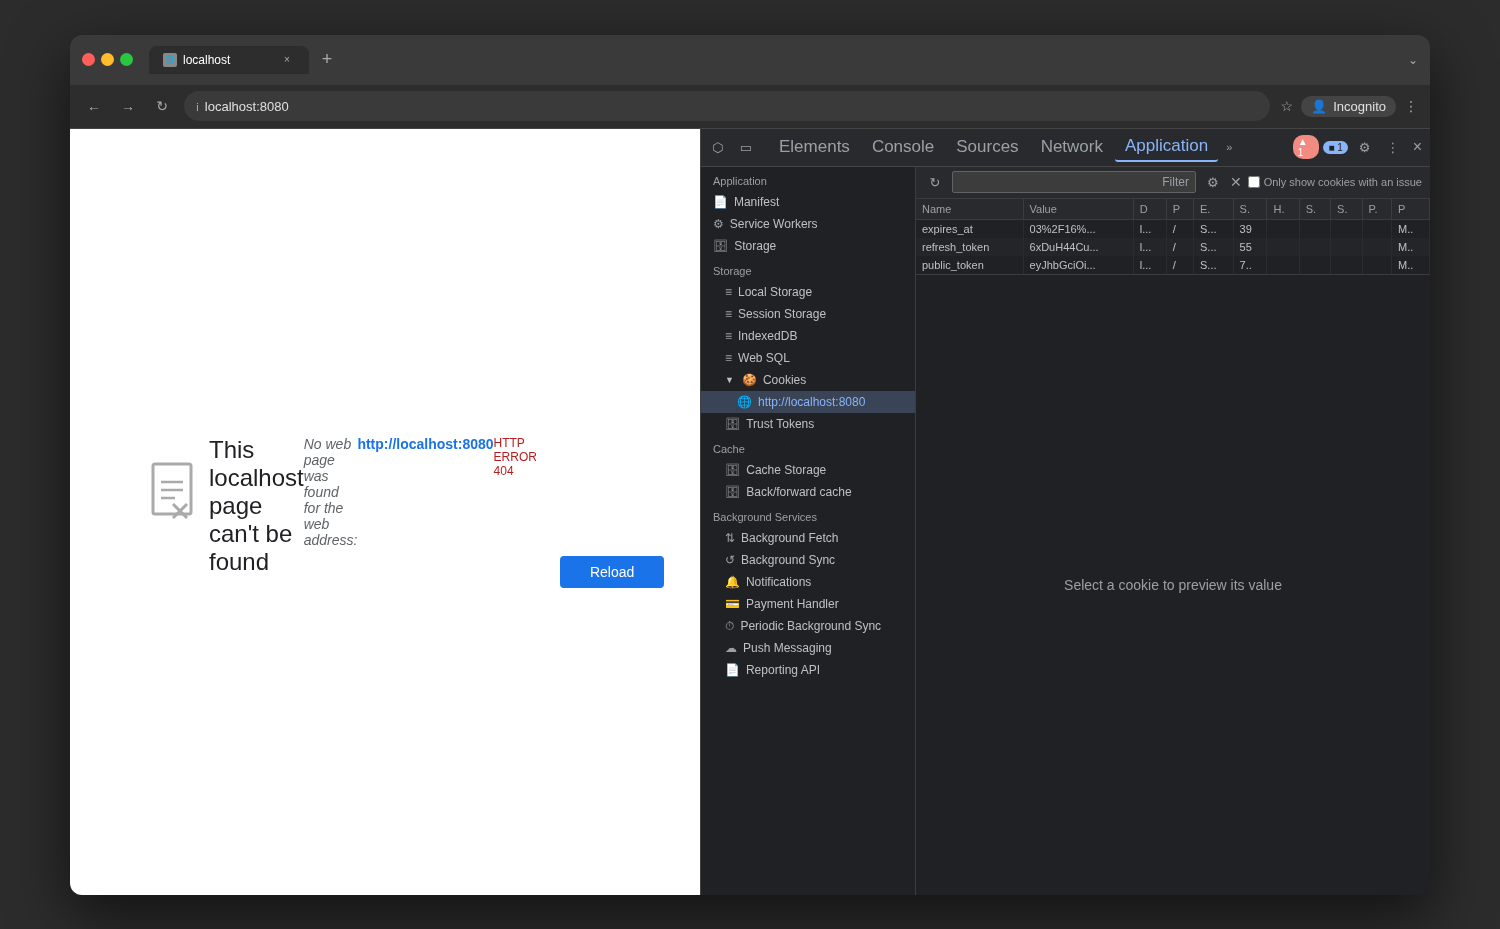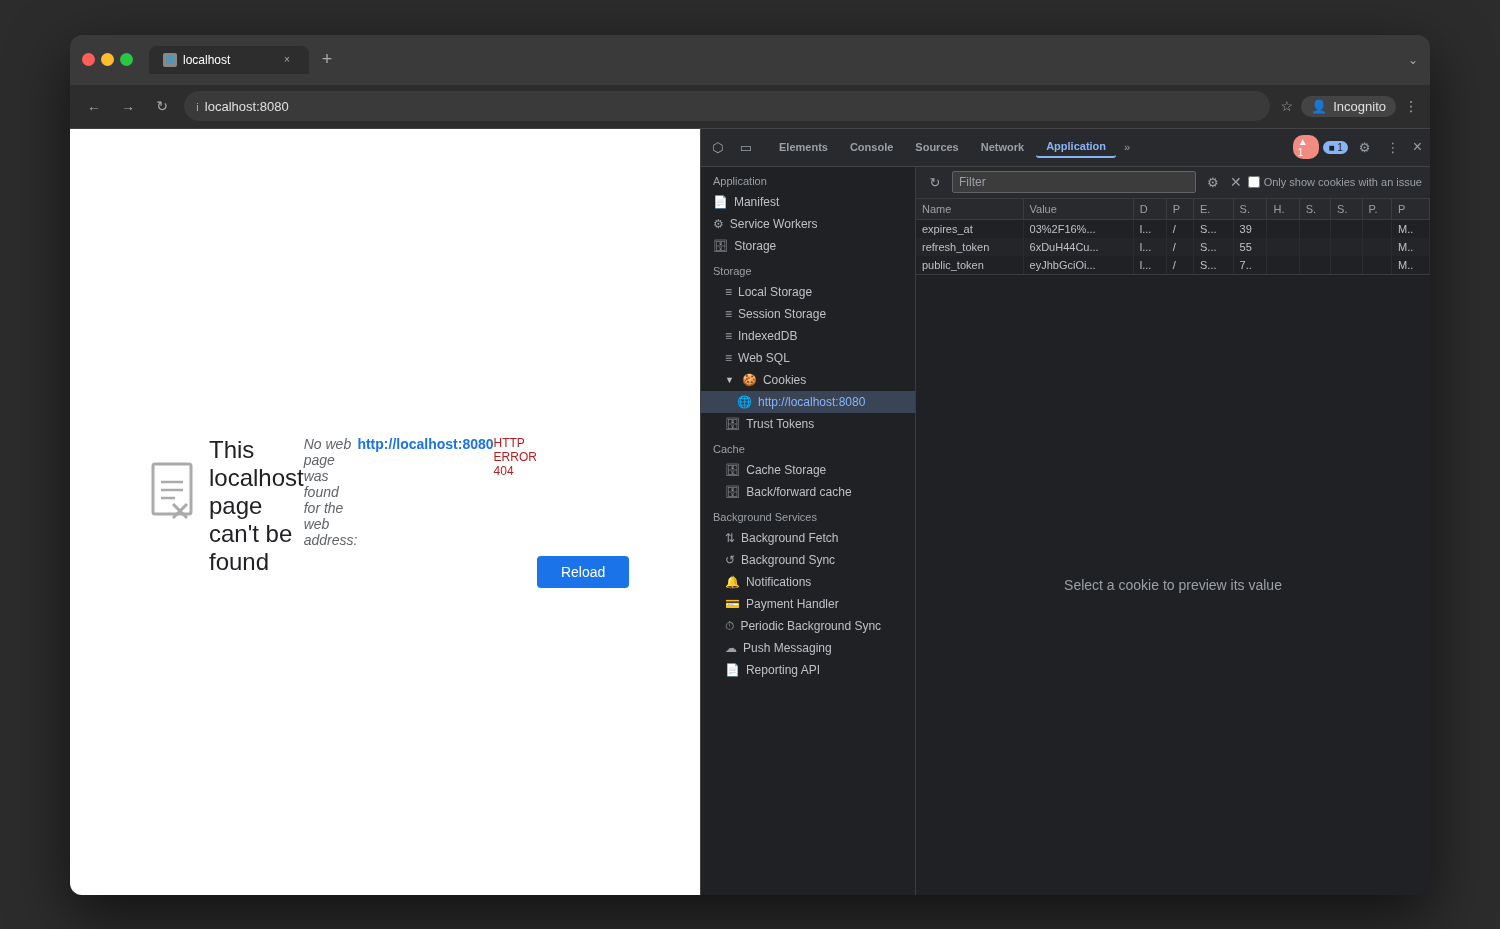--- a/index.html
+++ b/index.html
@@ -242,24 +242,25 @@
     .error-code {
       font-size: 12px;
       color: #b91c1c;
     }
 
     .reload-btn {
       background: #1a73e8;
       color: white;
       border: none;
       border-radius: 4px;
-      padding: 8px 24px;
+      padding: 8px 30px;
       font-size: 14px;
       cursor: pointer;
       align-self: flex-end;
+      margin-left: 23px;
     }
 
     
     .devtools-panel {
       width: 730px;
       background: #202124;
       border-left: 1px solid #444;
       display: flex;
       flex-direction: column;
     }
@@ -288,26 +289,25 @@
       align-items: center;
       justify-content: center;
       color: #9aa0a6;
       font-size: 13px;
       border-radius: 3px;
       cursor: pointer;
     }
 
     .devtools-tab {
       padding: 4px 10px;
-      font-size: 11px;
+      font-size: 17px;
       color: #9aa0a6;
       cursor: pointer;
       border-radius: 3px;
       white-space: nowrap;
-      font-weight: bold;
     }
 
     .devtools-tab.active {
       color: #8ab4f8;
       border-bottom: 2px solid #8ab4f8;
     }
 
     .devtools-more {
       color: #9aa0a6;
       font-size: 11px;
@@ -446,20 +446,21 @@
     .filter-input {
       flex: 1;
       background: #3c3c3c;
       border: 1px solid #5f6368;
       border-radius: 2px;
       height: 22px;
       padding: 0 6px;
       color: #e0e0e0;
       font-size: 12px;
       outline: none;
+      text-align: right;
     }
 
     .filter-input::placeholder { color: #9aa0a6; }
 
     .toolbar-clear {
       color: #9aa0a6;
       font-size: 14px;
       cursor: pointer;
     }
 

